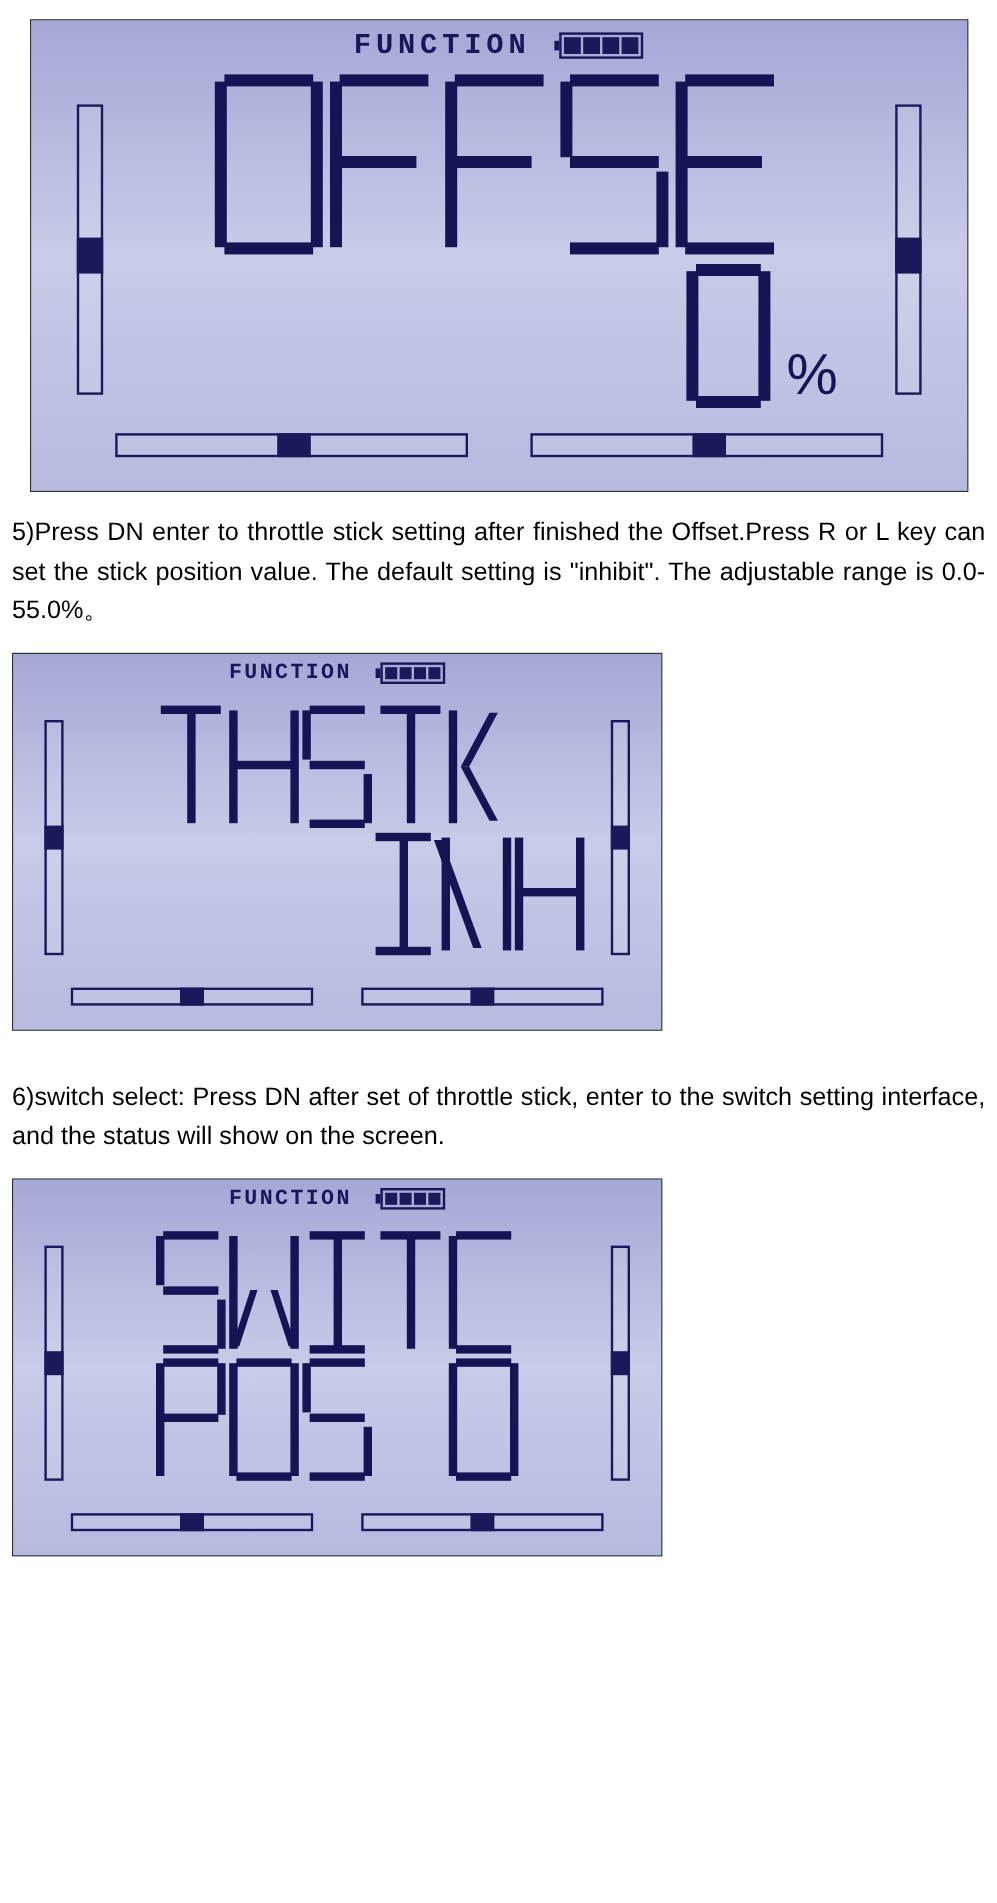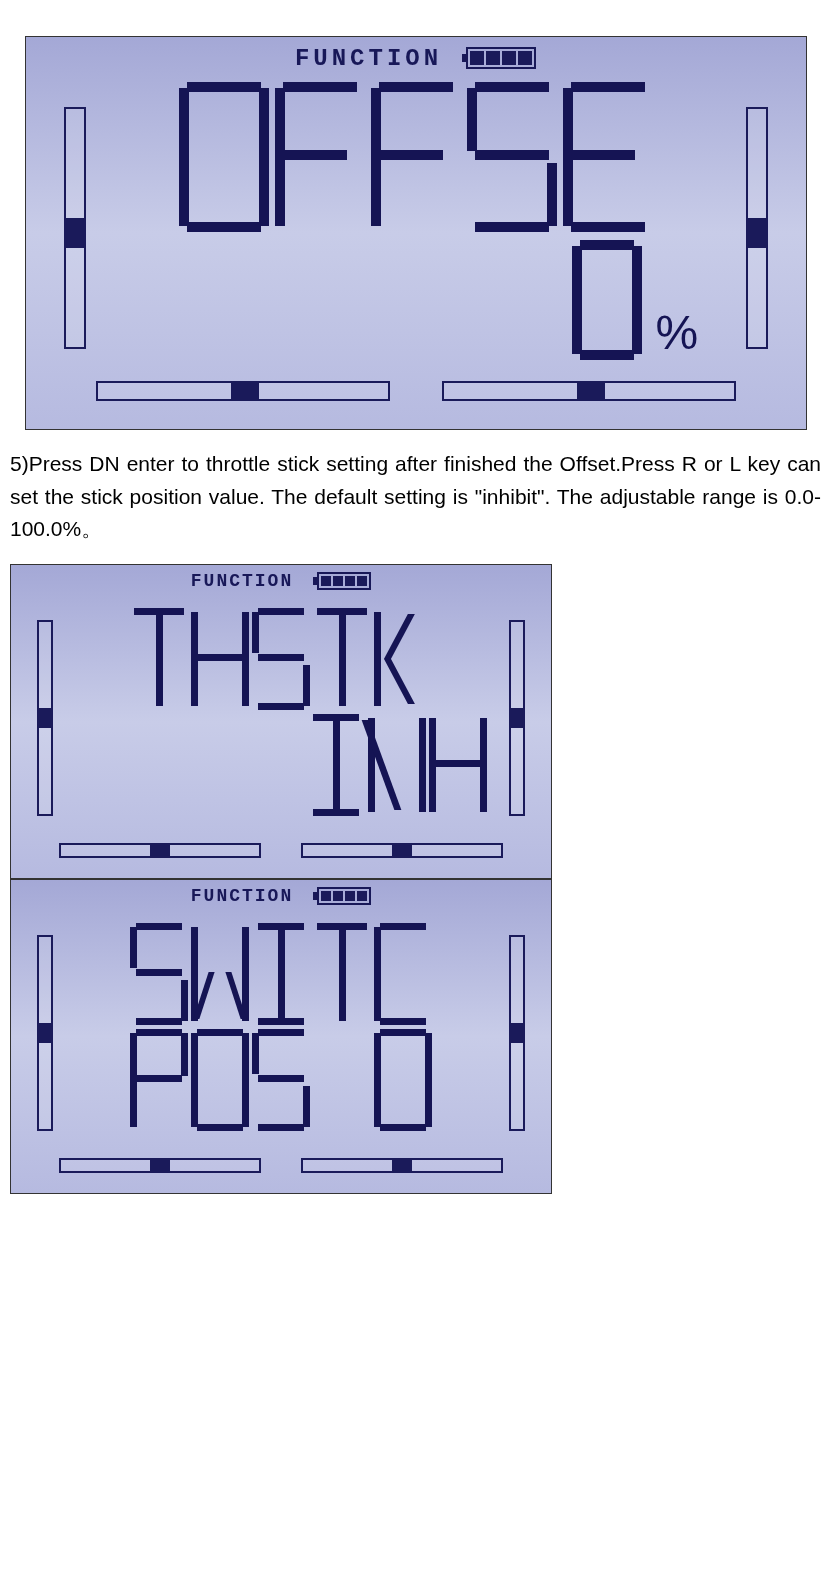--- a/index.html
+++ b/index.html
@@ -4,21 +4,20 @@
   <style>
     body {
       margin: 0;
       padding: 0;
       font-family: Arial, sans-serif;
       background: #fff;
       width: 831px;
     }
     .page {
       padding: 16px 10px;
-      margin-top: 20px;
     }
     .paragraph {
       font-size: 21px;
       line-height: 1.55;
       color: #000;
       margin: 18px 0;
       text-align: justify;
     }
     .lcd {
       position: relative;
@@ -228,21 +227,21 @@
           <div class="seg v" style="top:6px;bottom:6px;right:0;"></div>
           <div class="seg h" style="bottom:0;left:8px;right:8px;"></div>
         </div>
         <div style="position:relative;width:60px;">
           <div class="pct" style="bottom:0;left:8px;">%</div>
         </div>
       </div>
     </div>
   </div>
 
-  <p class="paragraph">5)Press DN enter to throttle stick setting after finished the Offset.Press R or L key can set the stick position value. The default setting is "inhibit". The adjustable range is 0.0-100.0%。</p>
+  <p class="paragraph">5)Press DN enter to throttle stick setting after finished the Offset.Press R or L key can set the stick position value. The default setting is "inhibit". The adjustable range is 0.0-55.0%。</p>
 
   <div class="lcd lcd-small">
     <div class="lcd-header">
       <div class="lcd-header-text">FUNCTION</div>
       <div class="battery">
         <div class="battery-tip"></div>
         <div class="battery-body">
           <div class="battery-cell"></div>
             <div class="battery-cell"></div>
             <div class="battery-cell"></div>
@@ -312,20 +311,21 @@
 
         <div class="seg-char">
           <div class="seg v" style="top:4px;bottom:4px;left:0;"></div>
           <div class="seg v" style="top:4px;bottom:4px;right:0;"></div>
           <div class="seg h" style="top:45%;left:6px;right:6px;"></div>
         </div>
       </div>
     </div>
   </div>
 
+  <p class="paragraph" style="margin-top:40px;">6)switch select: Press DN after set of throttle stick, enter to the switch setting interface, and the status will show on the screen.</p>
 
   <div class="lcd lcd-small">
     <div class="lcd-header">
       <div class="lcd-header-text">FUNCTION</div>
       <div class="battery">
         <div class="battery-tip"></div>
         <div class="battery-body">
           <div class="battery-cell"></div>
             <div class="battery-cell"></div>
             <div class="battery-cell"></div>

